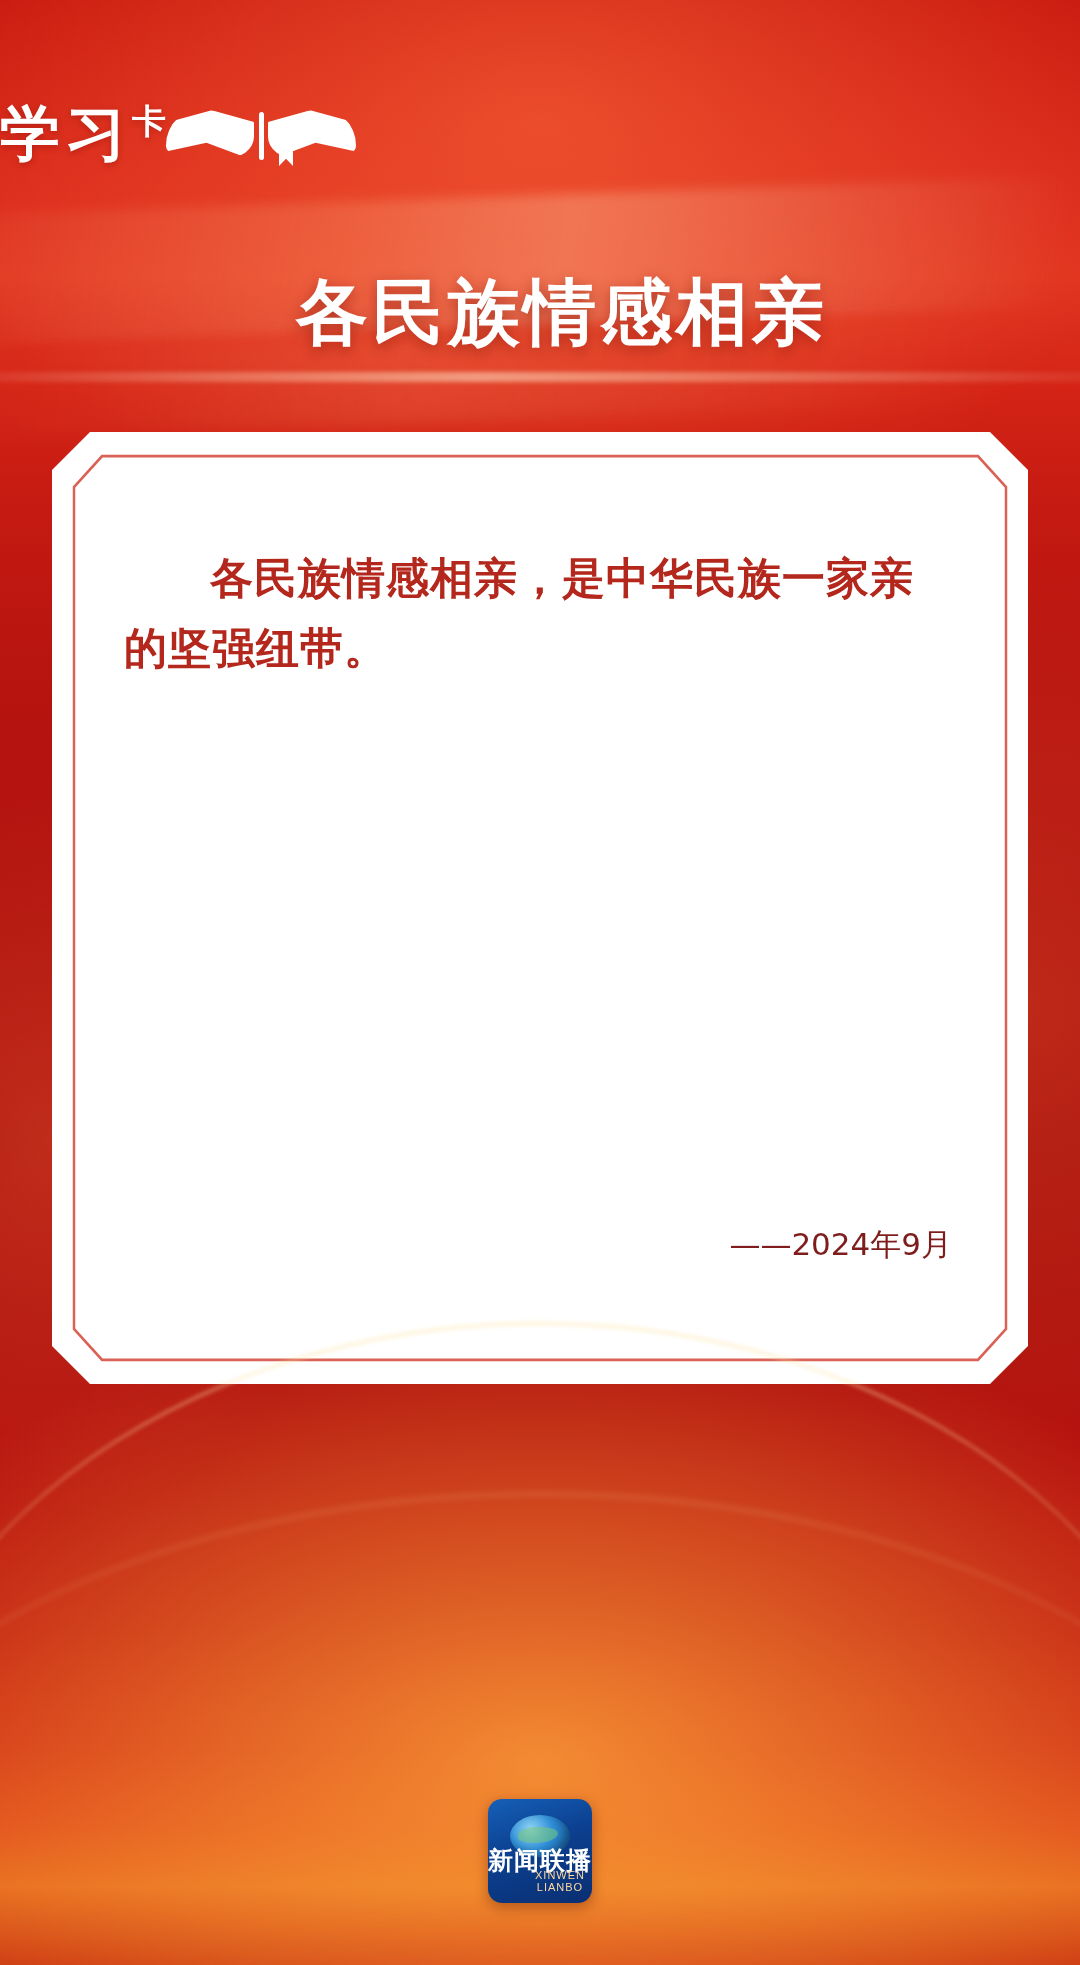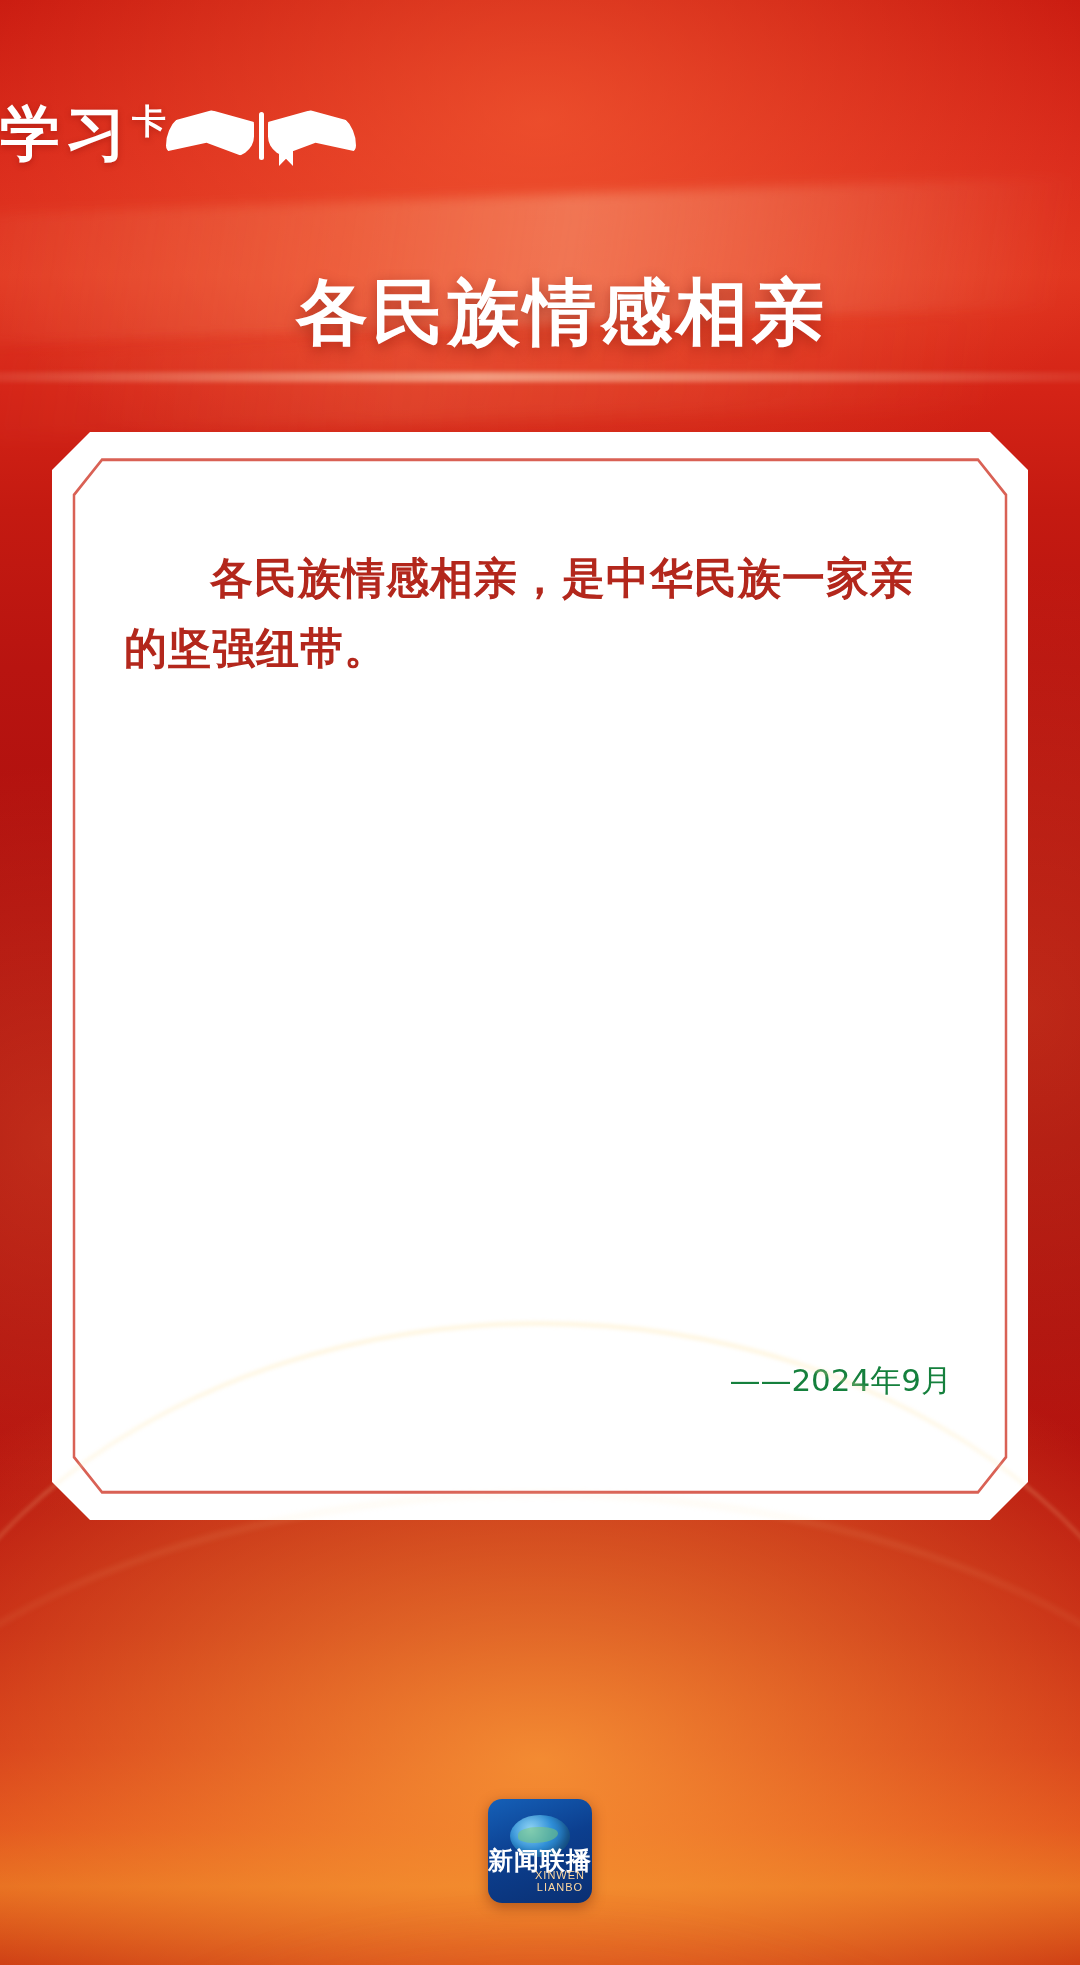--- a/index.html
+++ b/index.html
@@ -196,21 +196,21 @@
     text-shadow: 0 4px 14px rgba(110,8,4,0.45);
     padding-left: 44px;
   }
 
   
   .card-outer {
     position: absolute;
     left: 52px;
     top: 432px;
     width: 976px;
-    height: 1088px;
+    height: 952px;
     background: #ffffff;
     clip-path: polygon(38px 0, calc(100% - 38px) 0, 100% 38px, 100% calc(100% - 38px), calc(100% - 38px) 100%, 38px 100%, 0 calc(100% - 38px), 0 38px);
     box-shadow: 0 10px 40px rgba(90,6,3,0.25);
   }
   
   .frame-svg {
     position: absolute;
     inset: 0;
     width: 100%;
     height: 100%;
@@ -240,21 +240,21 @@
   p.para.first {
     font-weight: bold;
     color: #b3271c;
     margin-bottom: 52px;
   }
   .source {
     position: absolute;
     right: 4px;
     bottom: 56px;
     text-align: left;
-    color: #15803d;
+    color: #7f1d1d;
     font-size: 31px;
     line-height: 1.55;
     font-family: "DejaVu Sans", "Liberation Sans", sans-serif;
   }
 
   
   .badge {
     position: absolute;
     left: 50%;
     margin-left: -52px;

